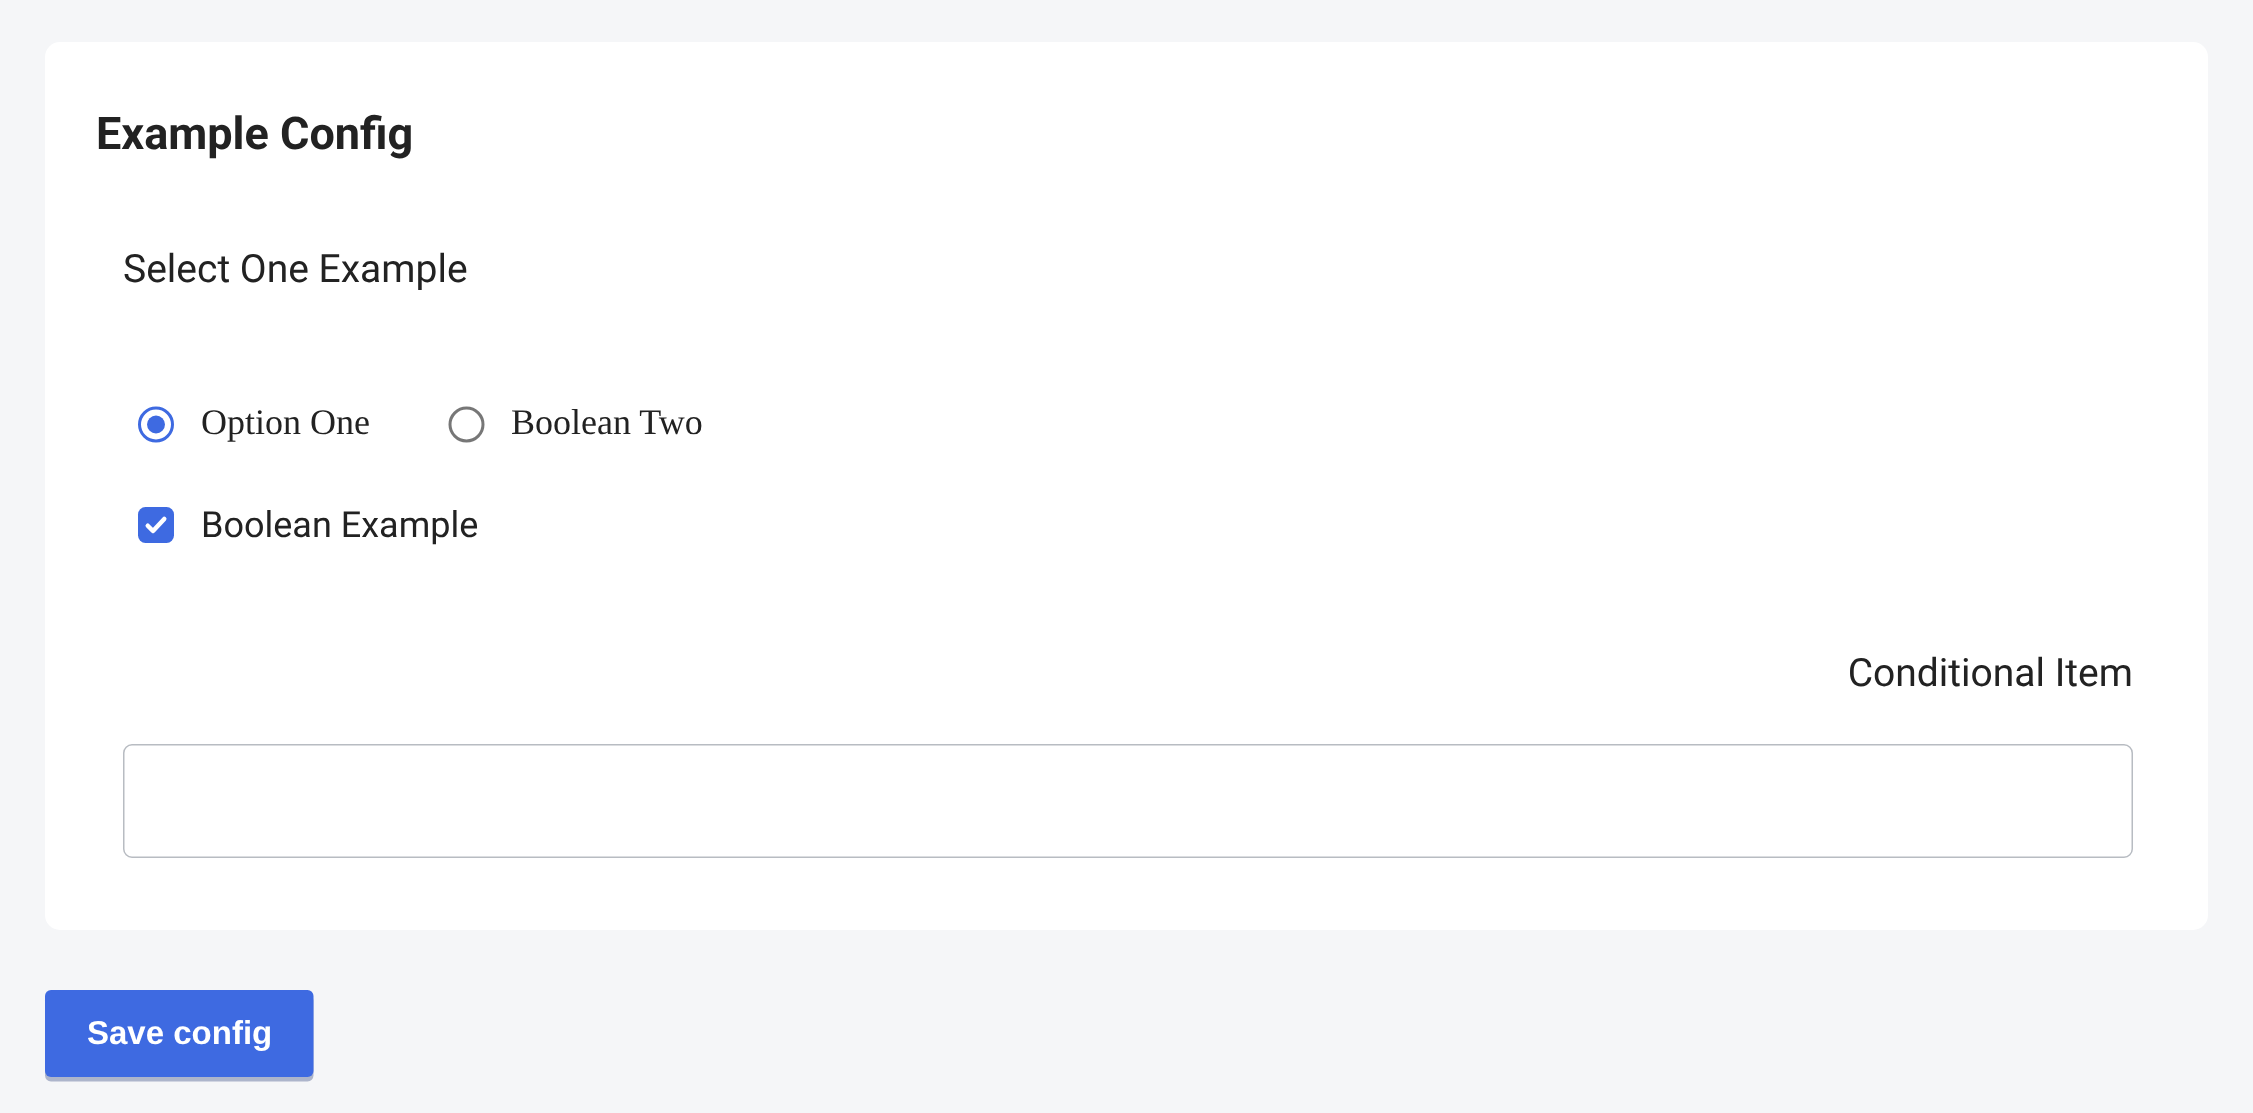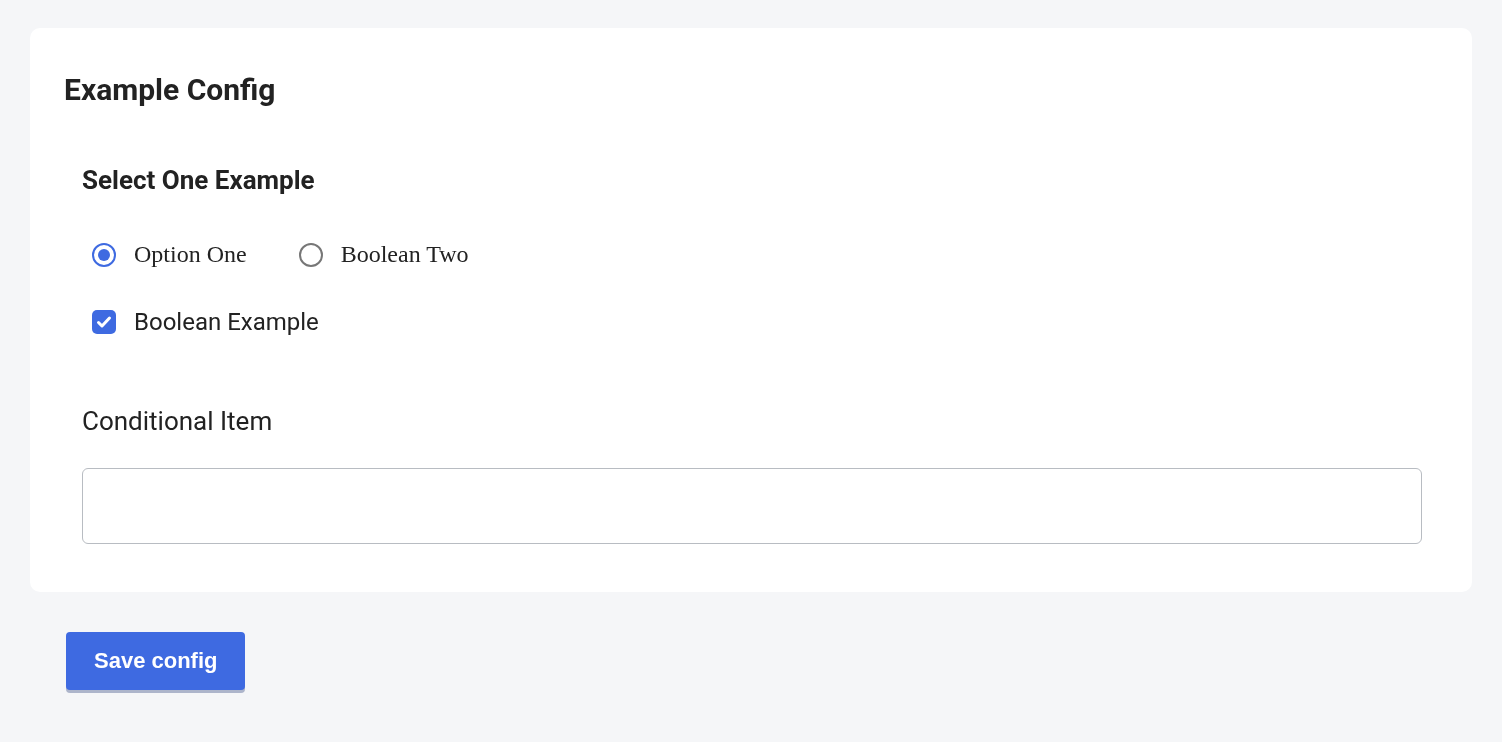--- a/index.html
+++ b/index.html
@@ -23,23 +23,23 @@
       font-size: 30px;
       font-weight: 700;
       color: #222;
       margin-bottom: 58px;
     }
     .section {
       padding-left: 18px;
     }
     .section-label {
       font-size: 26px;
-      font-weight: 700;
+      font-weight: 400;
       color: #222;
-      margin-bottom: 46px;
+      margin-bottom: 74px;
     }
     .radio-row {
       display: flex;
       gap: 52px;
       align-items: center;
       margin-bottom: 40px;
       padding-left: 10px;
     }
     .radio-option {
       display: flex;
@@ -96,20 +96,21 @@
     .checkbox-label {
       font-size: 24px;
       color: #222;
     }
     .input-label {
       font-size: 26px;
       font-weight: 400;
       color: #222;
       margin-bottom: 32px;
       display: block;
+      text-align: right;
     }
     .text-input {
       width: 100%;
       height: 76px;
       border: 1px solid #b8bcc2;
       border-radius: 6px;
       font-size: 20px;
       padding: 0 16px;
       outline: none;
       background: #fff;
@@ -118,21 +119,20 @@
       margin-top: 40px;
       background: #3e6ae1;
       color: #fff;
       font-size: 22px;
       font-weight: 600;
       border: none;
       border-radius: 4px;
       padding: 16px 28px;
       cursor: pointer;
       box-shadow: 0 3px 0 0 rgba(40,60,120,0.35);
-      margin-left: 36px;
     }
   </style>
 </head>
 <body>
 
 
 
 <div class="card">
   <h1 class="card-title">Example Config</h1>
 

